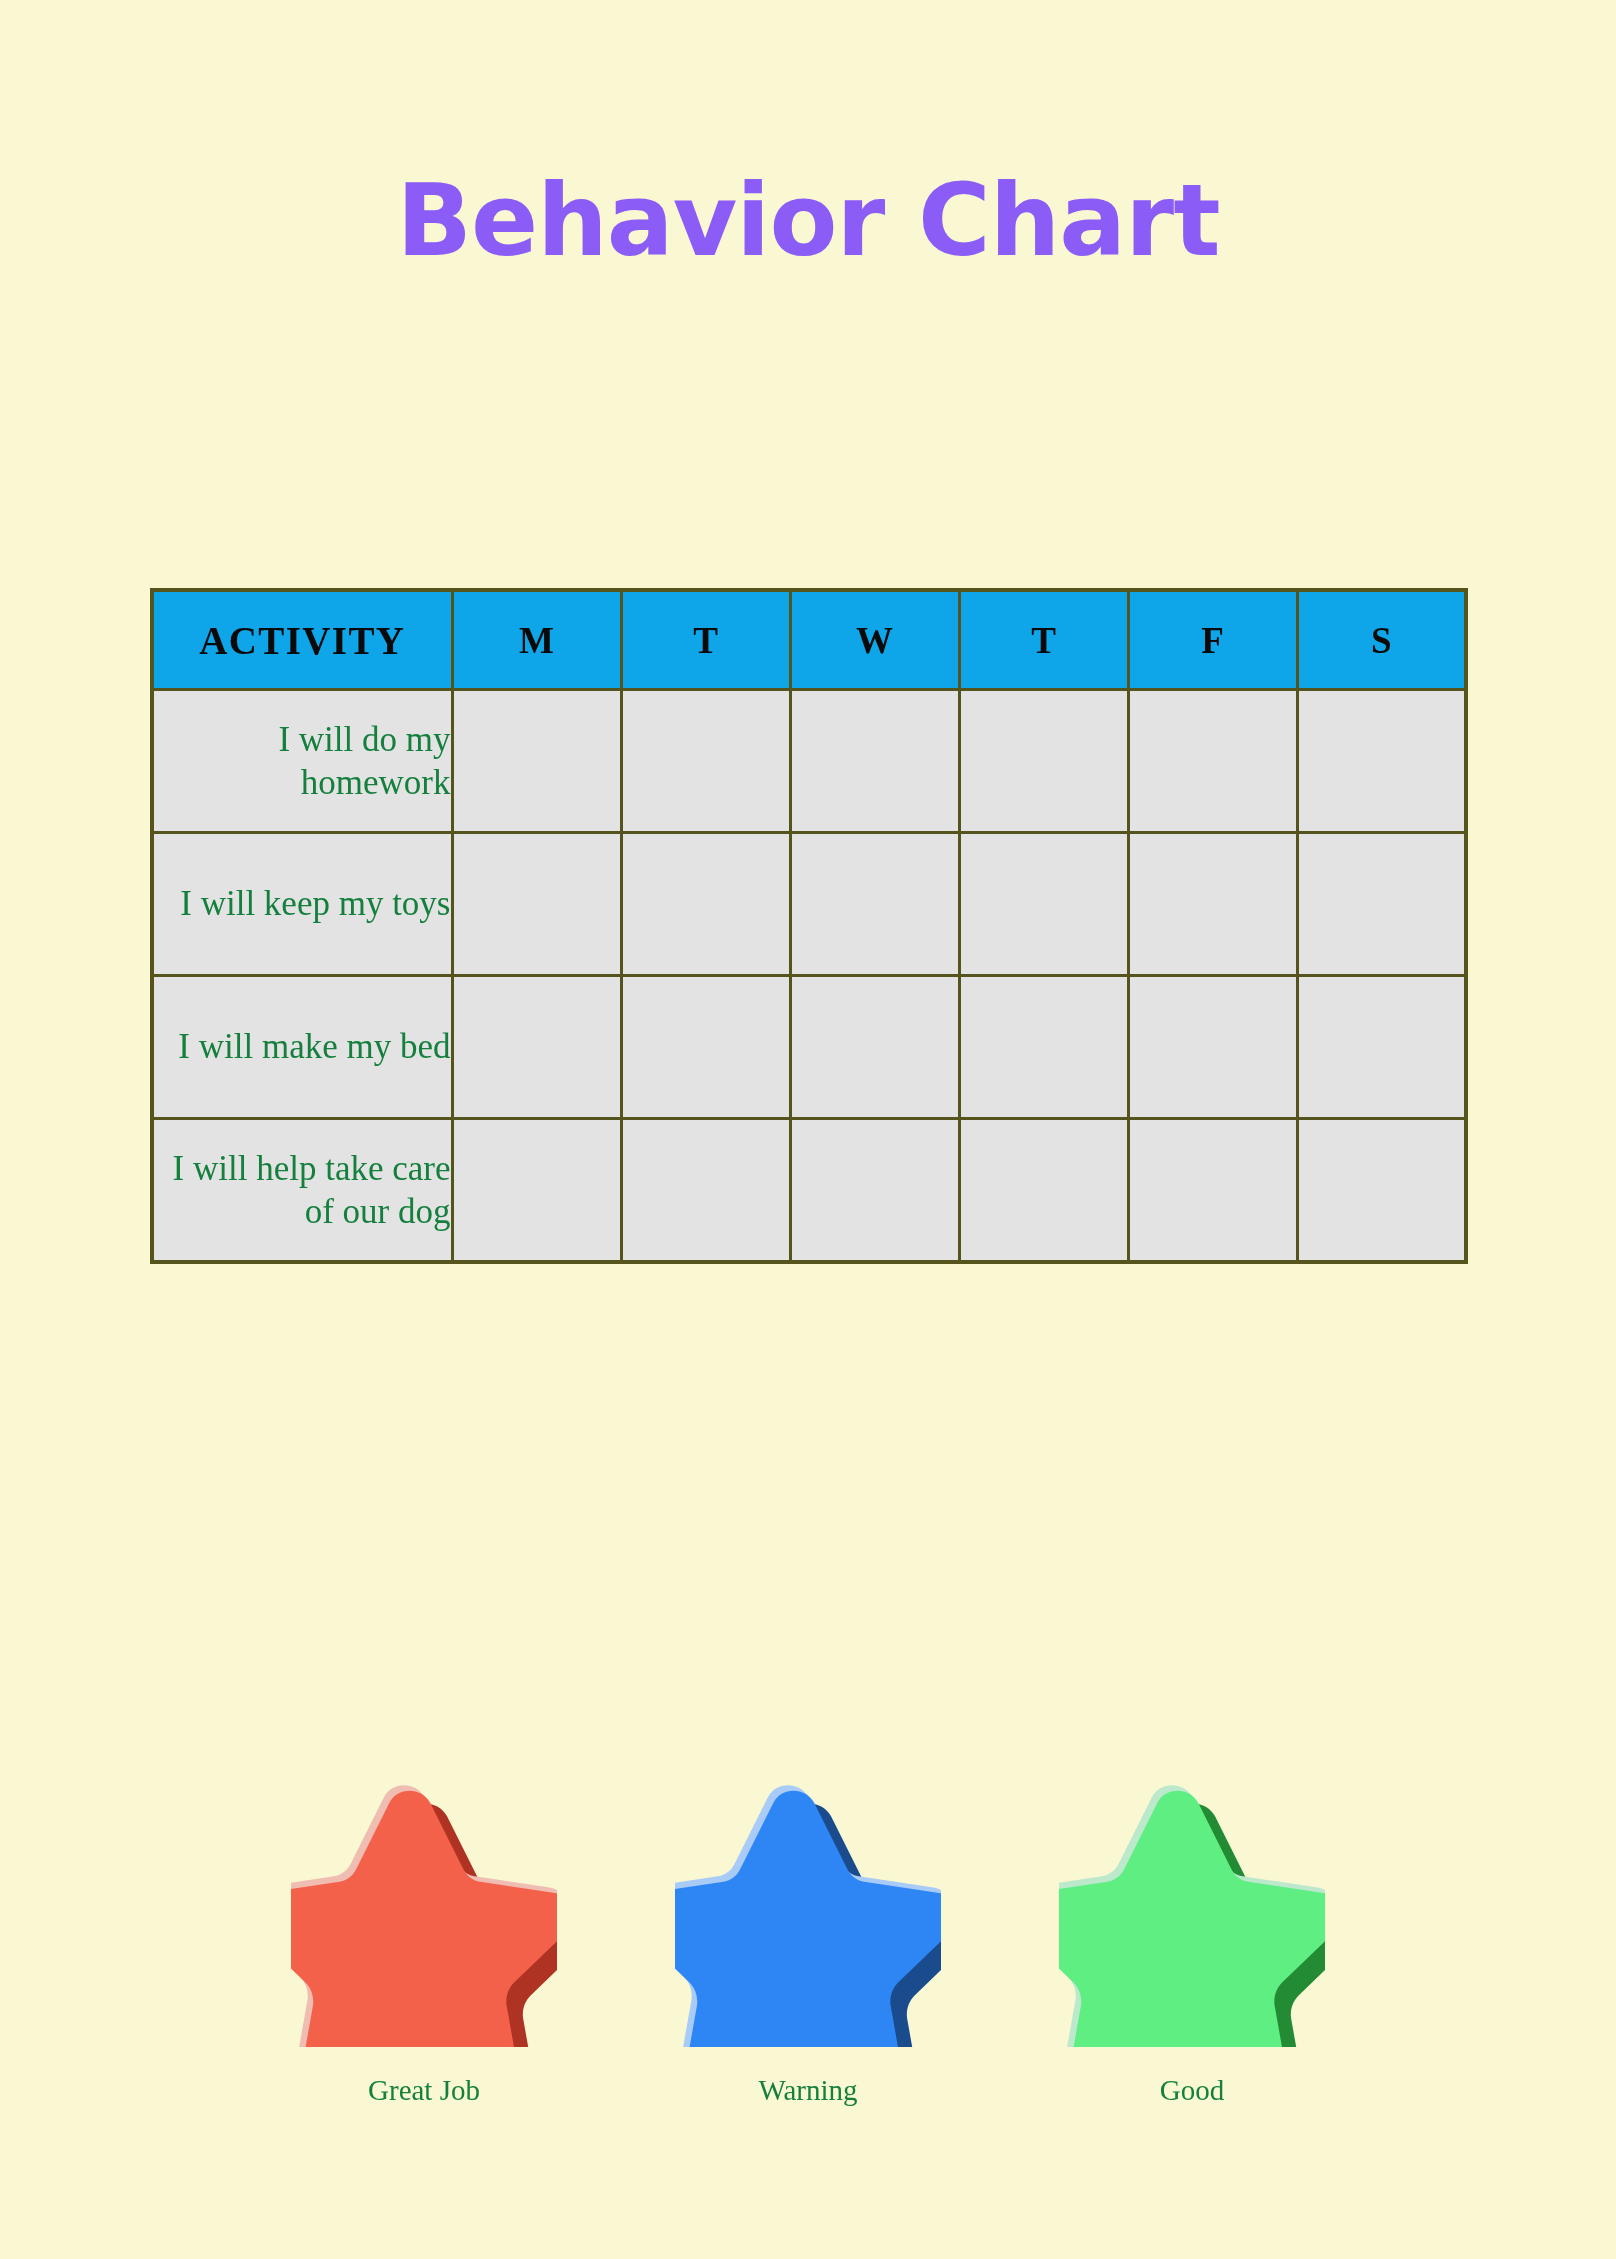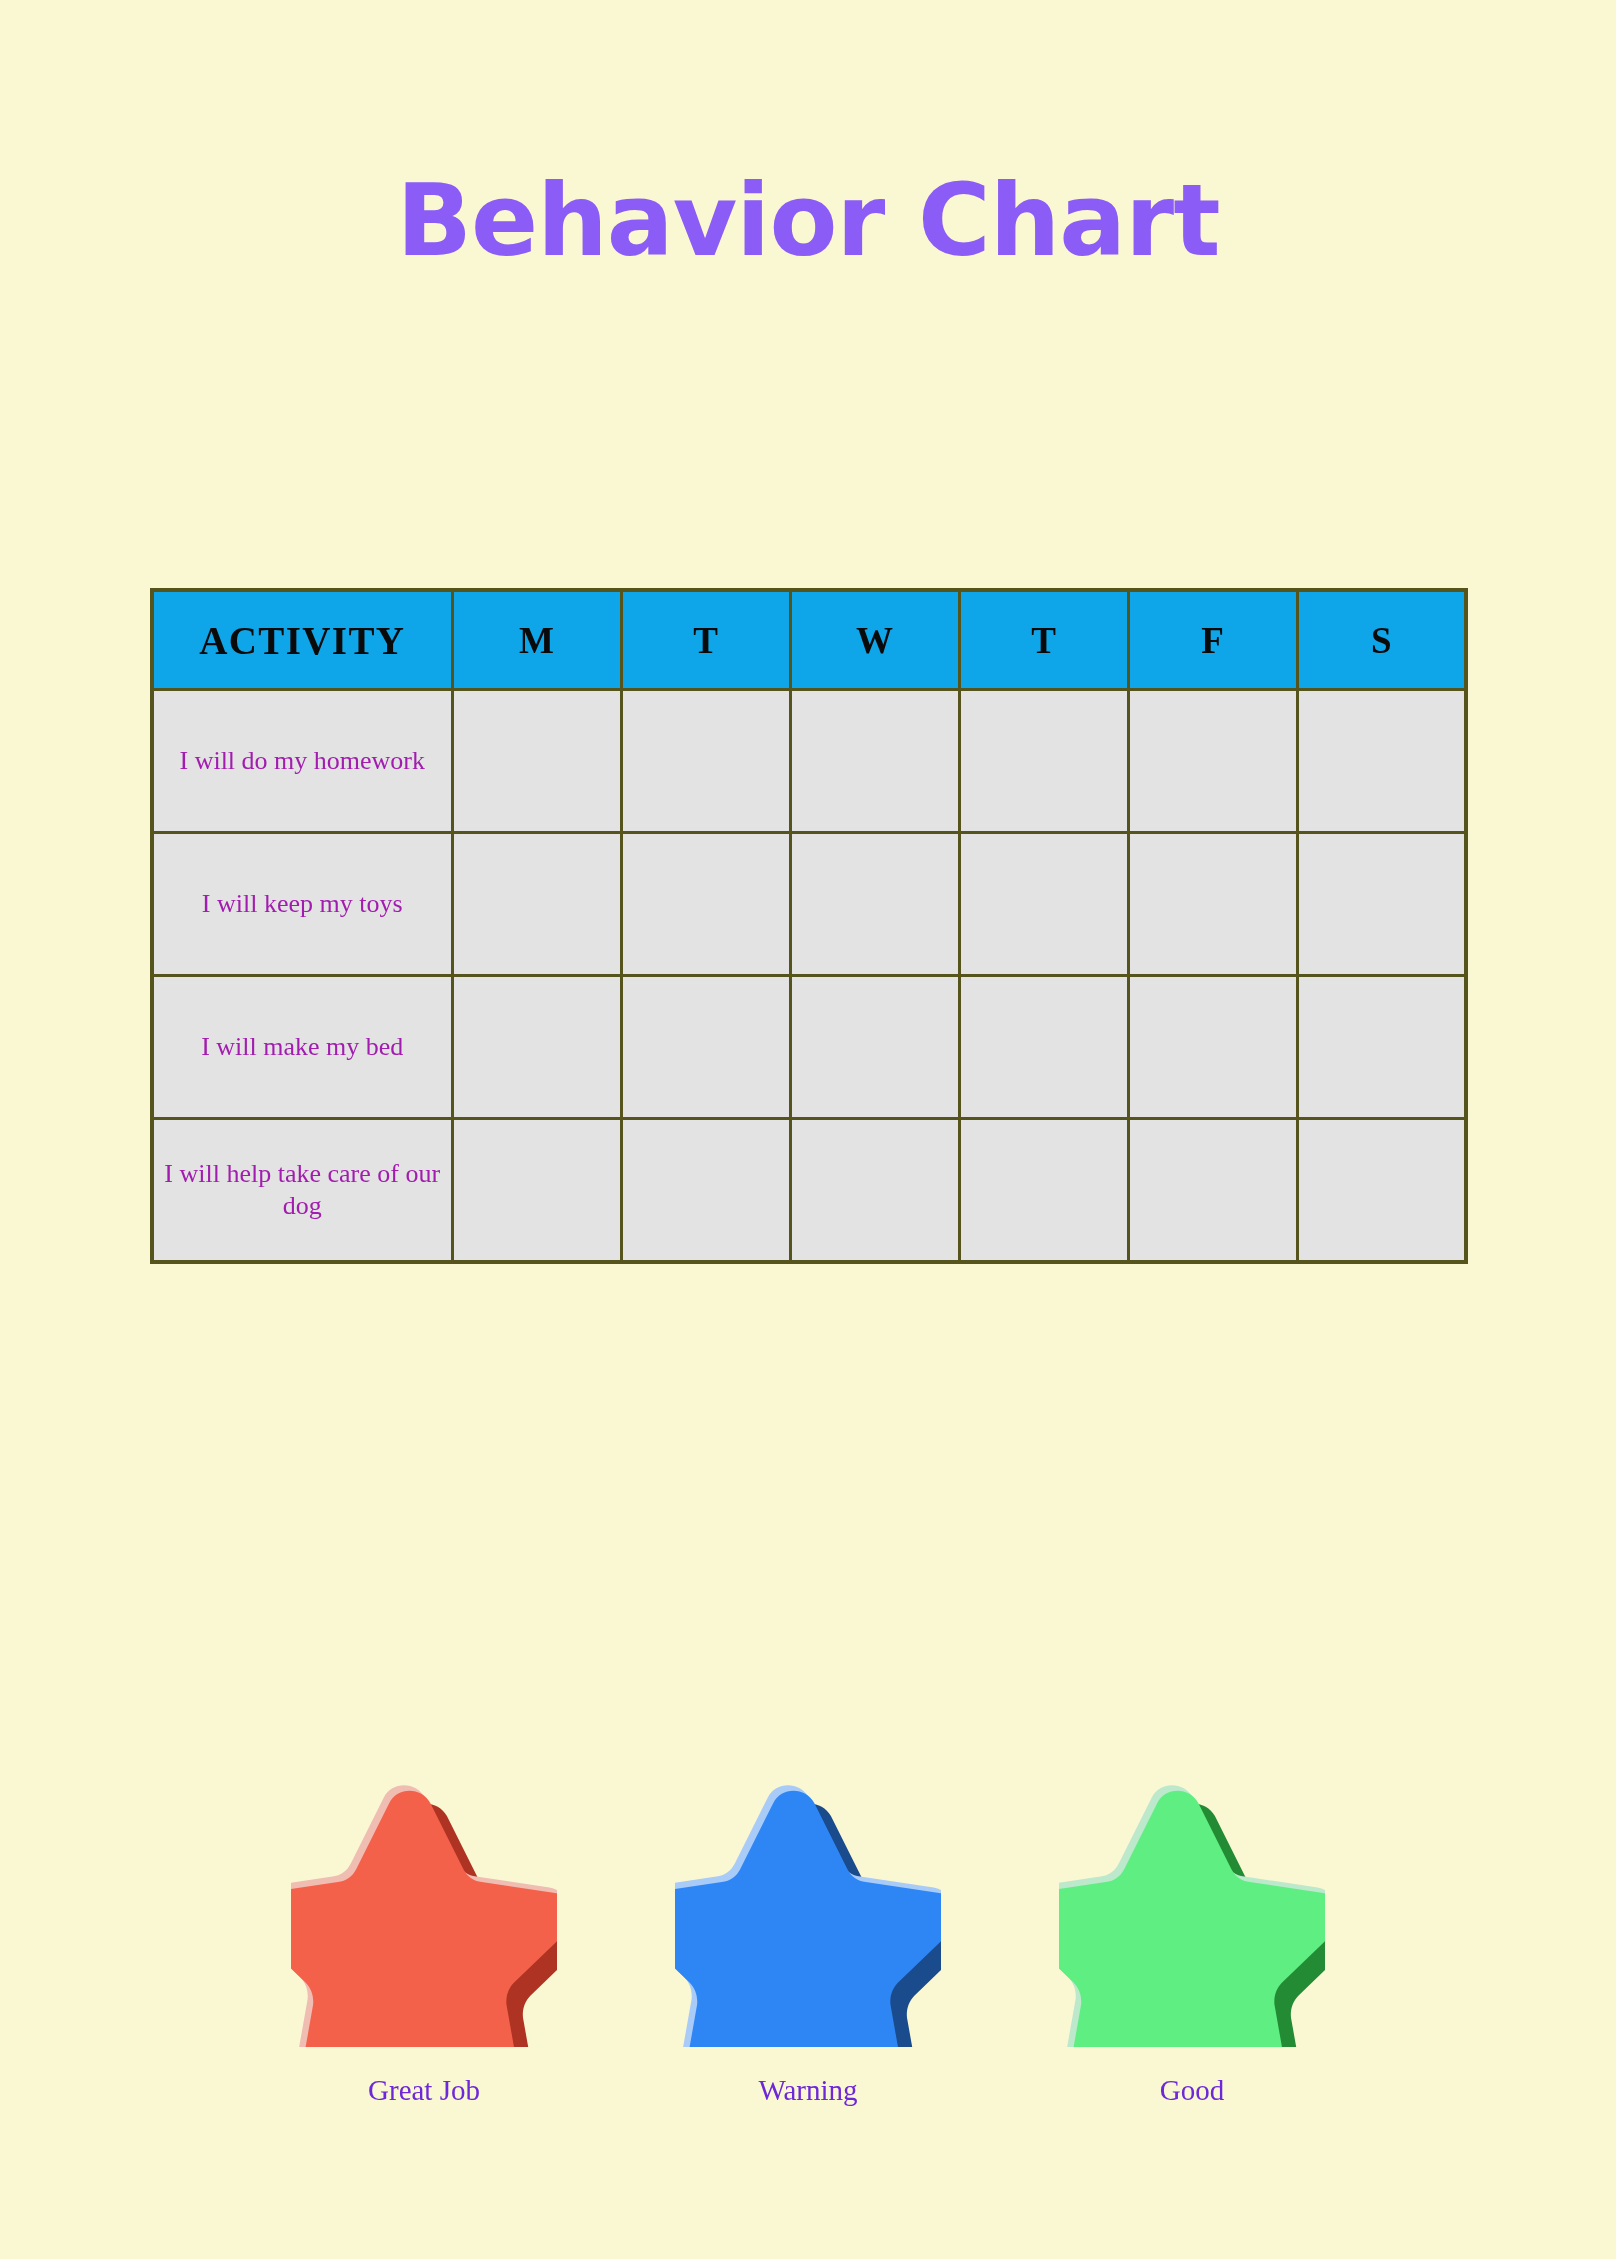--- a/index.html
+++ b/index.html
@@ -68,24 +68,24 @@
   th.day-head {
     font-size: 37px;
   }
 
   tbody td {
     background: #E3E3E3;
     height: 140px;
     vertical-align: middle;
   }
   td.activity-cell {
-    text-align: center;
-    font-size: 26px;
+    text-align: right;
+    font-size: 35px;
     line-height: 1.24;
-    color: #a21caf;
+    color: #15803d;
     padding: 3.7px 13px;
     font-family: "Liberation Serif", "DejaVu Serif", serif;
   }
   td.mark-cell { background: #E3E3E3; }
 
   
   .legend {
     position: absolute;
     left: 0;
     top: 1772px;
@@ -107,21 +107,21 @@
   }
   .star-box svg {
     display: block;
     width: 266px;
     height: 275px;
   }
   .legend-label {
     margin-top: 27.5px;
     font-family: "Liberation Serif", "DejaVu Serif", serif;
     font-size: 29px;
-    color: #6d28d9;
+    color: #15803d;
     text-align: center;
     line-height: 1.1;
   }
 </style>
 </head>
 <body>
 
 <div class="page-title">Behavior Chart</div>
 
 <div class="chart-wrap">

